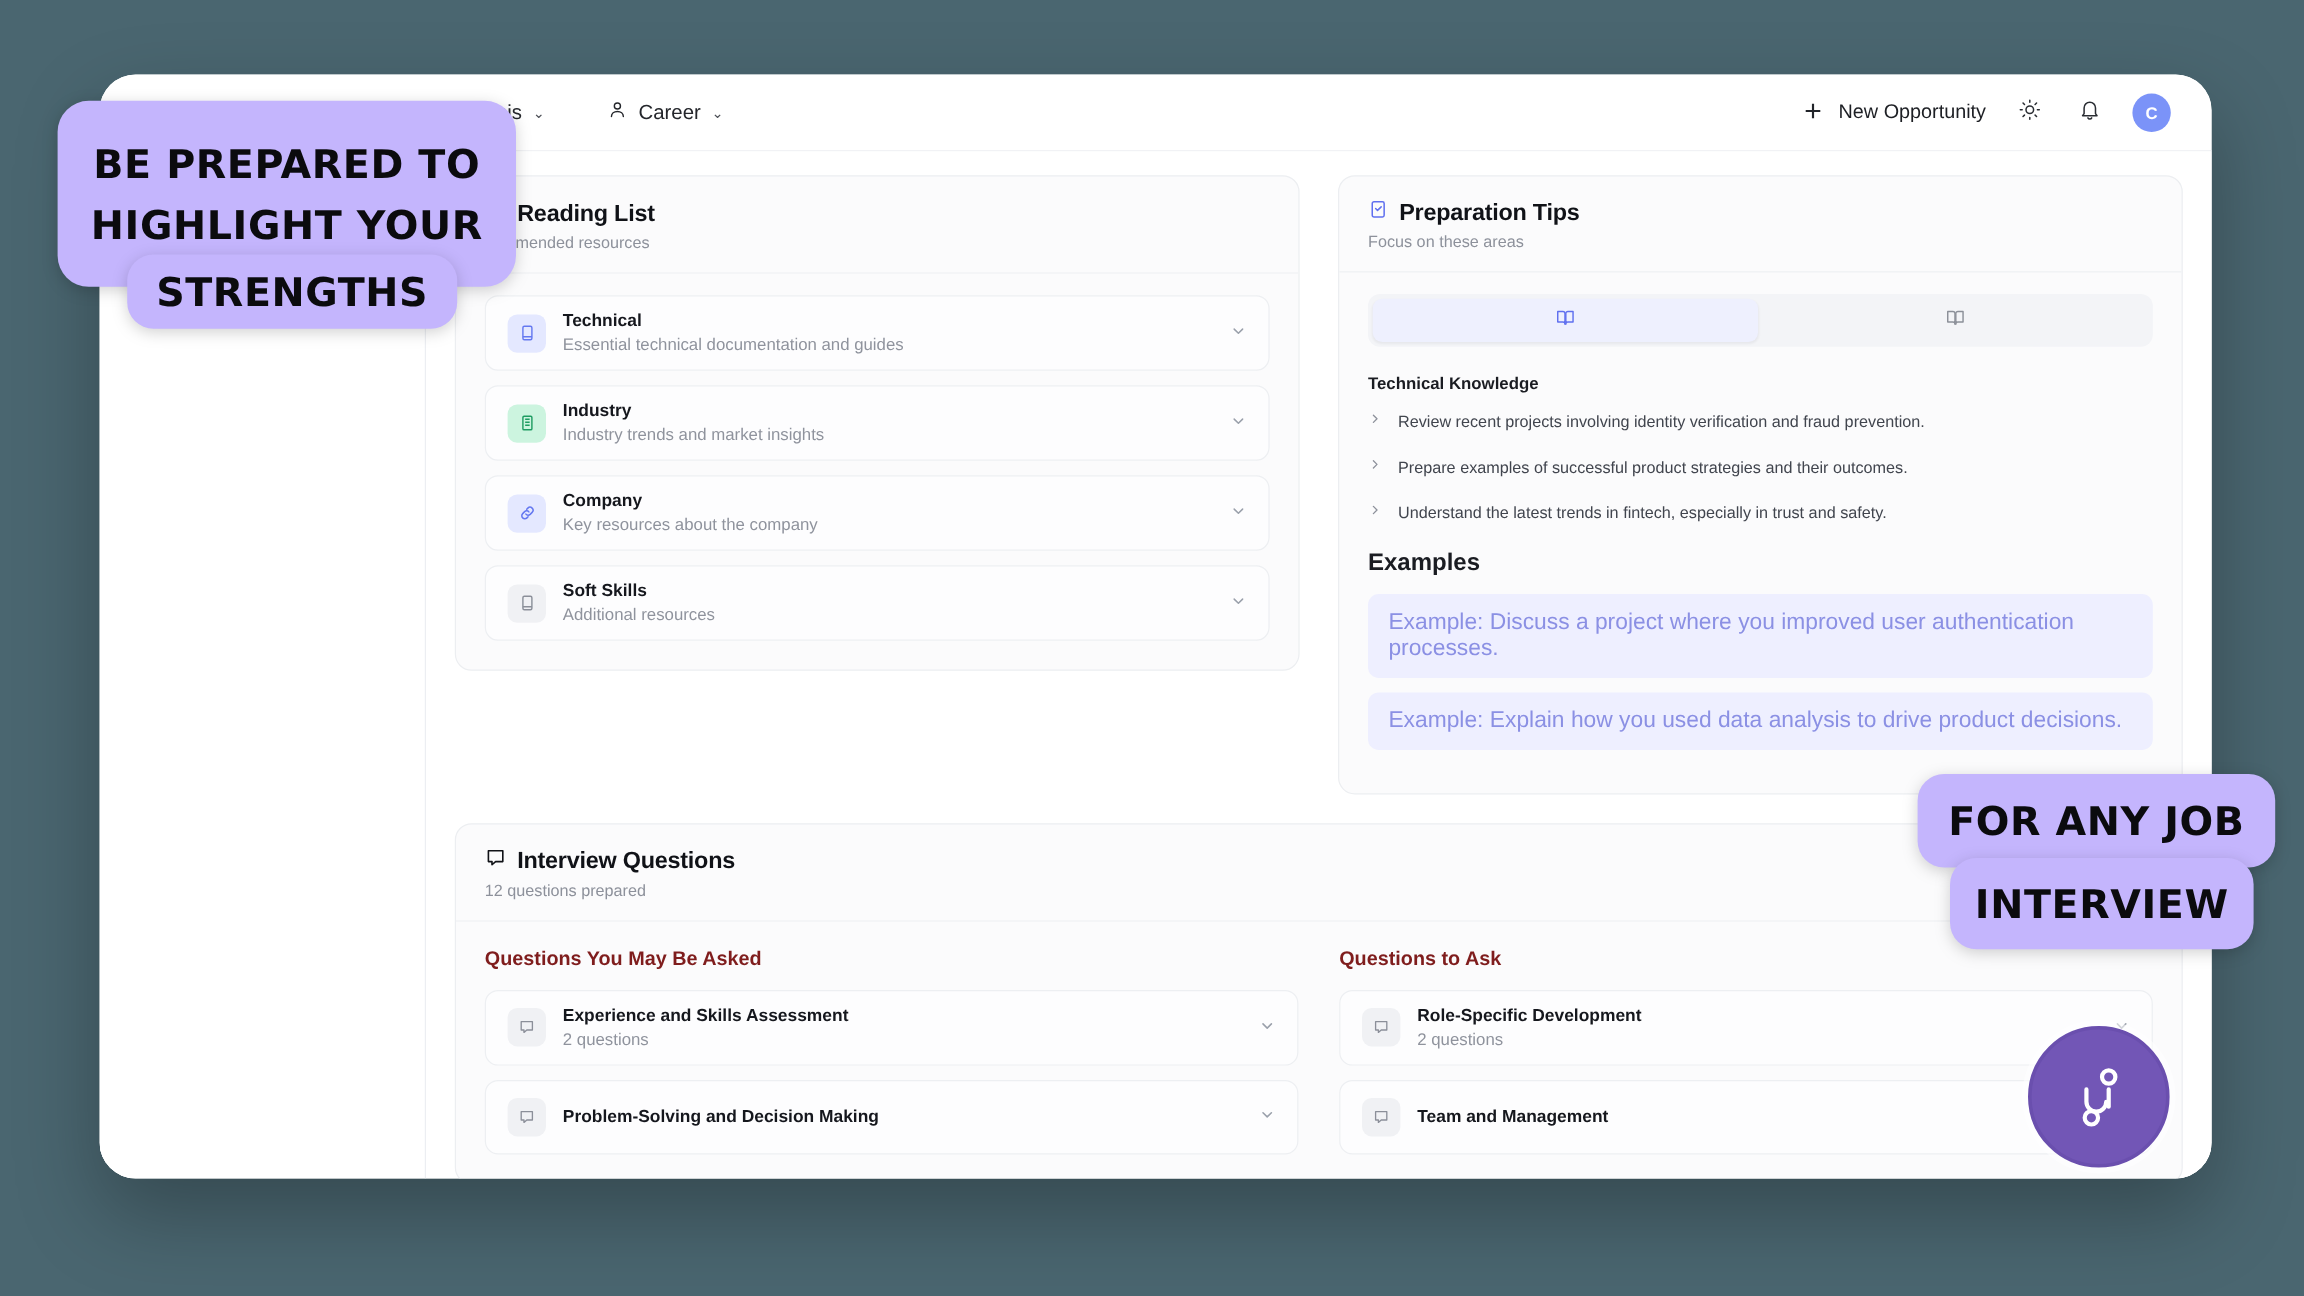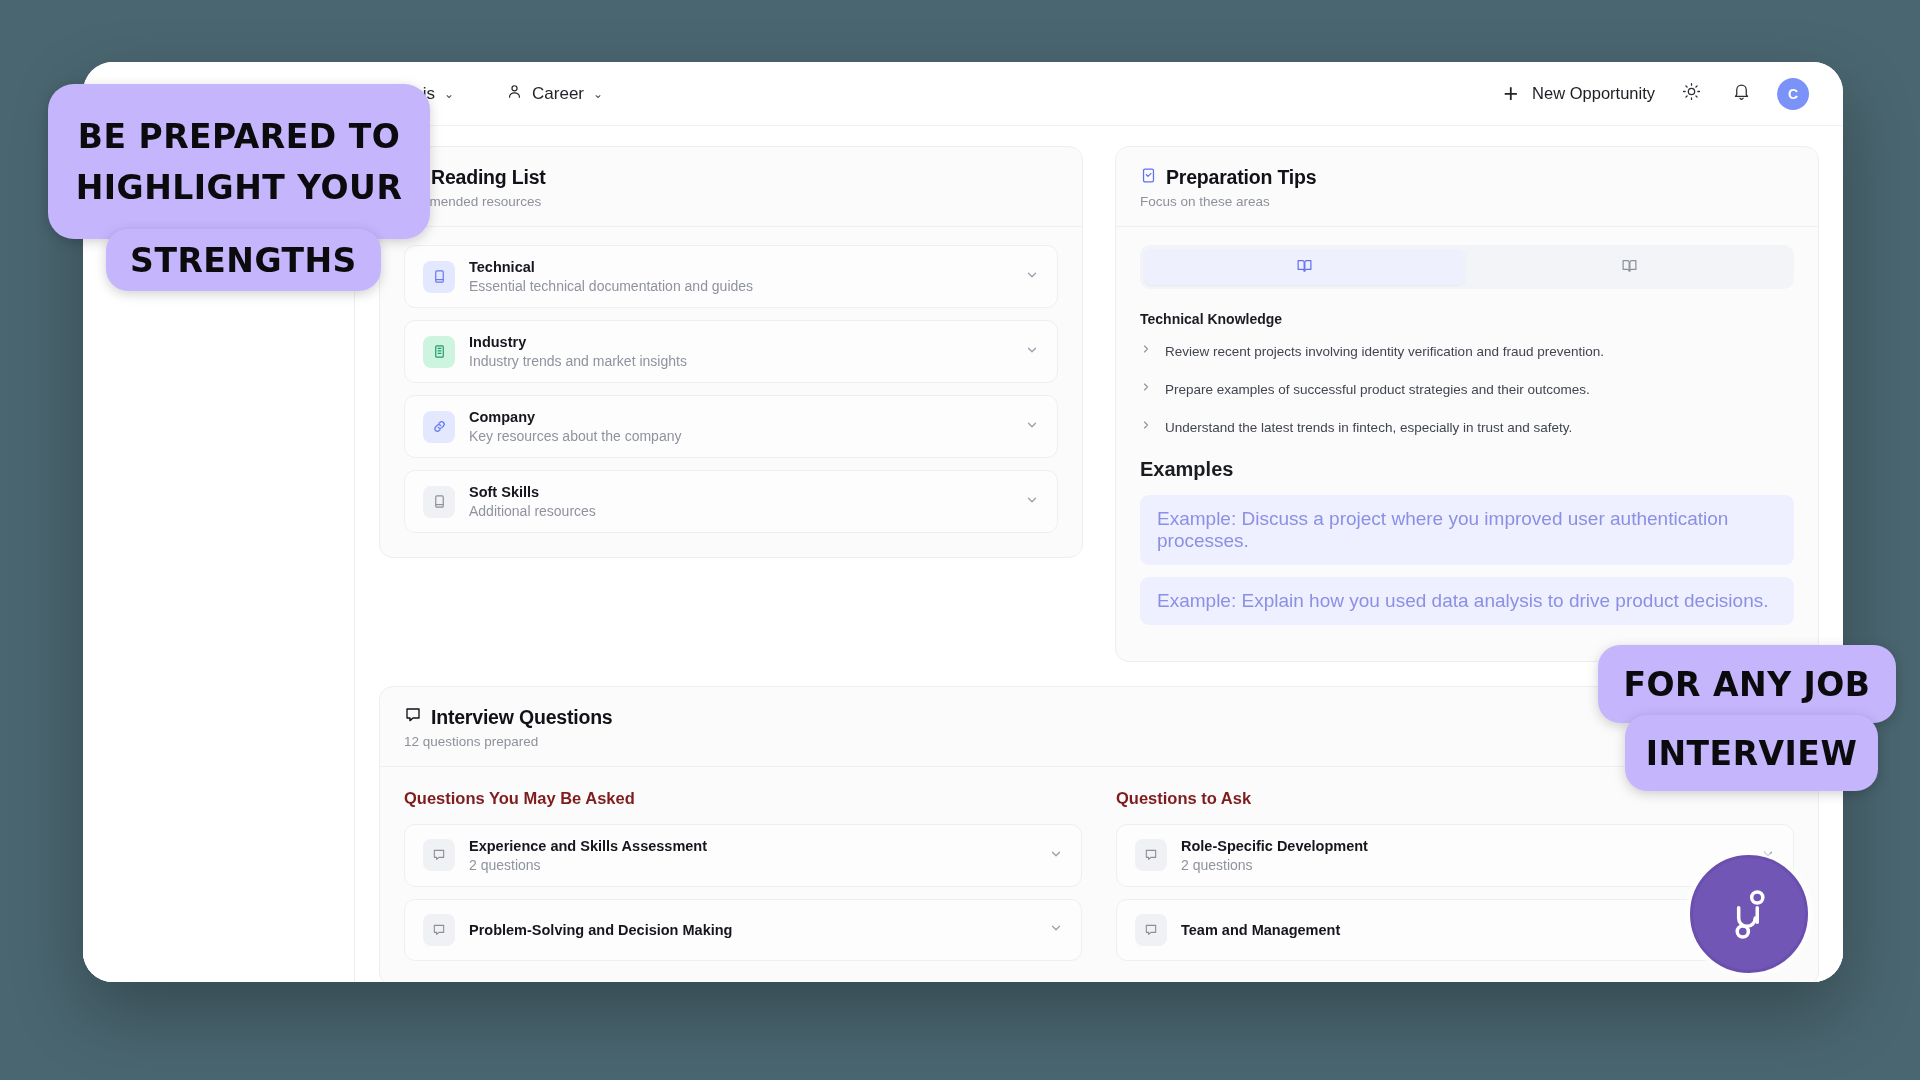--- a/index.html
+++ b/index.html
@@ -165,21 +165,21 @@
     text-align: center;
     line-height: 1;
     filter: drop-shadow(0 3px 6px rgba(0,0,0,.18));
   }
   .st-tl-1 {
     left: 48px; top: 84px; width: 382px; height: 155px;
     border-radius: 26px; font-size: 33px; padding: 0 22px;
     flex-direction: column; gap: 18px;
   }
   .st-tl-2 {
-    left: 106px; top: 229px; width: 275px; height: 62px;
+    left: 106px; top: 212px; width: 275px; height: 62px;
     border-radius: 22px; font-size: 33px;
   }
   .st-br-1 {
     left: 1598px; top: 645px; width: 298px; height: 78px;
     border-radius: 22px; font-size: 33px;
   }
   .st-br-2 {
     left: 1625px; top: 715px; width: 253px; height: 76px;
     border-radius: 22px; font-size: 33px;
   }

